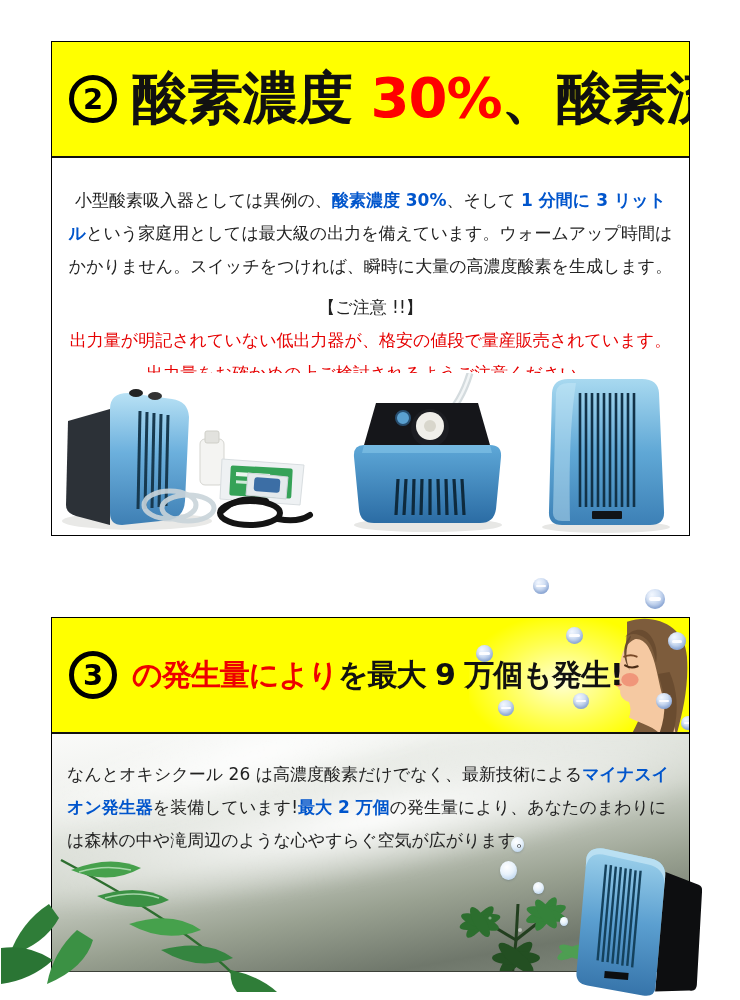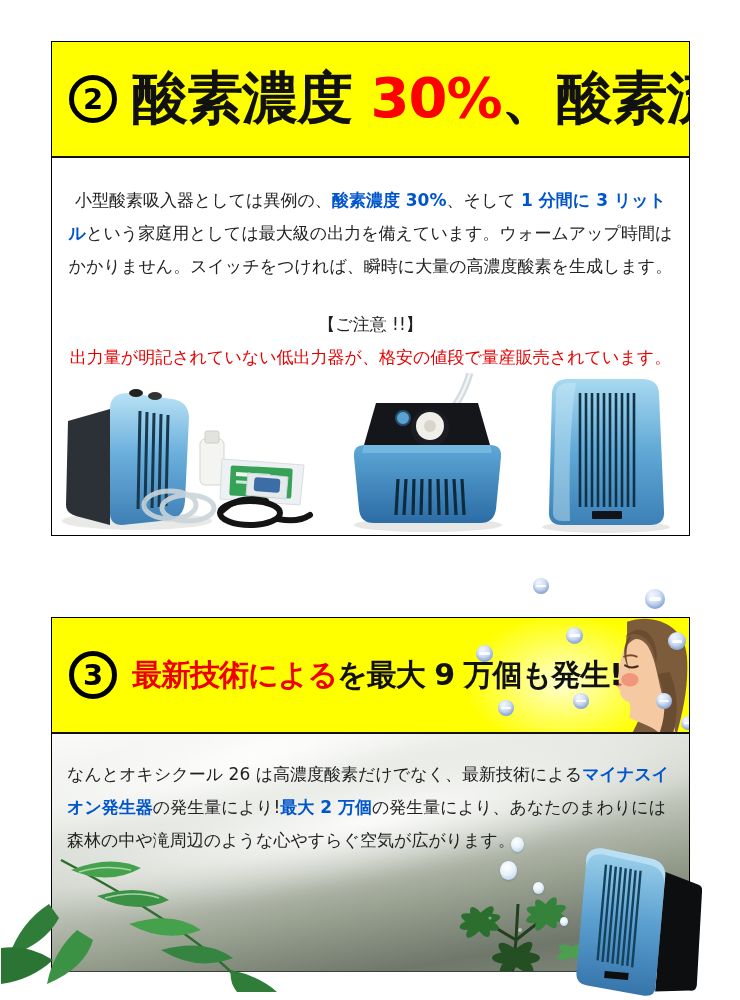--- a/index.html
+++ b/index.html
@@ -15,21 +15,21 @@
          font-size:29px;font-weight:900;color:#000;line-height:1;z-index:5;}
   .banner-title{margin-left:15px;font-weight:900;color:#111;letter-spacing:-1px;white-space:nowrap;z-index:5;position:relative;}
   .p{font-size:17px;line-height:33px;color:#222;margin:0;}
   .blue{color:#0055cc;font-weight:bold;}
   .red-seg{color:#ff0000;}
 
   
   .box1{top:41px;height:495px;}
   .banner1 .banner-title{font-size:56px;text-align:right;}
   .box1-body{padding:26px 15px 0 15px;text-align:center;}
-  .caution-label{margin-top:25px;}
+  .caution-label{margin-top:8px;}
   .caution-text{color:#e60000;}
   .photo-row{position:absolute;left:0;bottom:0;width:637px;height:162px;display:flex;background:#fff;}
   .photo-row svg{display:block;}
 
   
   .bubble{position:absolute;border-radius:50%;
     background:radial-gradient(circle at 35% 28%,#f2f7ff 0%,#d4e1f4 38%,#a3bbe2 72%,#8fa8d6 100%);
     box-shadow:inset 0 -2px 3px rgba(110,140,190,.45);z-index:4;}
   .bubble::after{content:"";position:absolute;left:20%;top:42%;width:60%;height:17%;
     background:#fdfdff;border-radius:2px;}
@@ -181,21 +181,21 @@
   </section>
 
   <div class="bubble" style="left:533px;top:578px;width:16px;height:16px;"></div>
   <div class="bubble" style="left:645px;top:589px;width:20px;height:20px;"></div>
 
   <section class="box box2">
     <div class="banner banner2">
       <div class="glow"></div>
       <div class="badge">3</div>
       <div class="banner-title">
-        <span class="red-seg" style="color:#ee0000">最新技術による</span><span>を最大 9 万個も発生!</span>
+        <span class="red-seg" style="color:#ee0000">の発生量により</span><span>を最大 9 万個も発生!</span>
       </div>
 
       <div class="bubble" style="left:514px;top:9px;width:17px;height:17px;"></div>
       <div class="bubble" style="left:424px;top:27px;width:17px;height:17px;"></div>
       <div class="bubble" style="left:521px;top:75px;width:16px;height:16px;"></div>
       <div class="bubble" style="left:446px;top:82px;width:16px;height:16px;"></div>
       <div class="bubble" style="left:616px;top:14px;width:18px;height:18px;"></div>
       <div class="bubble" style="left:604px;top:75px;width:16px;height:16px;"></div>
       <div class="bubble" style="left:629px;top:98px;width:14px;height:14px;"></div>
 
@@ -274,21 +274,21 @@
           <circle cx="100" cy="50" r="2" fill="#ffffff" opacity=".5"></circle>
           <circle cx="70" cy="38" r="1.6" fill="#ffffff" opacity=".4"></circle>
         </svg>
 
         <div class="droplet" style="left:459px;top:103px;width:13px;height:15px;"></div>
         <div class="droplet" style="left:448px;top:127px;width:17px;height:19px;"></div>
         <div class="droplet" style="left:481px;top:148px;width:11px;height:12px;"></div>
         <div class="droplet" style="left:508px;top:183px;width:8px;height:9px;"></div>
       </div>
 
-      <p class="p ion-body"><span>なんとオキシクール 26 は高濃度酸素だけでなく、最新技術による</span><span class="blue">マイナスイオン発生器</span><span>の発生量により!</span><span class="blue">最大 2 万個</span><span>の発生量により、あなたのまわりには森林の中や滝周辺のような心やすらぐ空気が広がります。</span></p>
+      <p class="p ion-body"><span>なんとオキシクール 26 は高濃度酸素だけでなく、最新技術による</span><span class="blue">マイナスイオン発生器</span><span>を装備しています!</span><span class="blue">最大 2 万個</span><span>の発生量により、あなたのまわりには森林の中や滝周辺のような心やすらぐ空気が広がります。</span></p>
 
       <svg class="leaf-left" width="300" height="140" viewBox="0 0 300 140">
         <path d="M60,8 C120,40 190,80 232,122" stroke="#2d6e2f" stroke-width="2.5" fill="none"></path>
         <path d="M70,18 Q110,2 140,16 Q108,34 70,18 Z" fill="#46a14c"></path>
         <path d="M96,44 Q140,30 168,48 Q134,64 96,44 Z" fill="#3b9144"></path>
         <path d="M128,72 Q172,58 200,78 Q164,92 128,72 Z" fill="#46a14c"></path>
         <path d="M160,98 Q204,86 232,106 Q196,120 160,98 Z" fill="#358540"></path>
         <path d="M48,52 Q20,70 8,104 Q44,92 58,66 Z" fill="#2f7d38"></path>
         <path d="M76,78 Q52,100 46,132 Q84,116 92,88 Z" fill="#3b9144"></path>
         <path d="M230,118 Q258,124 276,140 L236,140 Q228,130 230,118 Z" fill="#2f7d38"></path>

